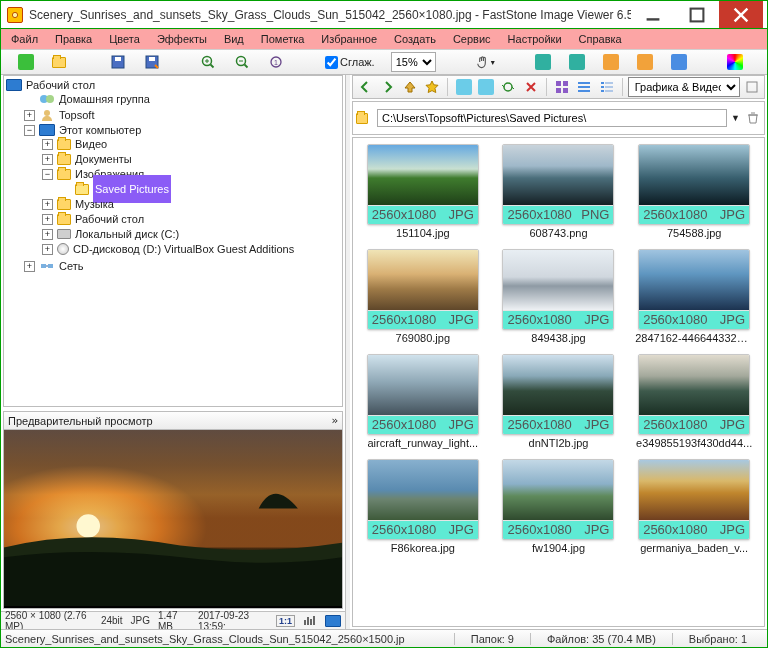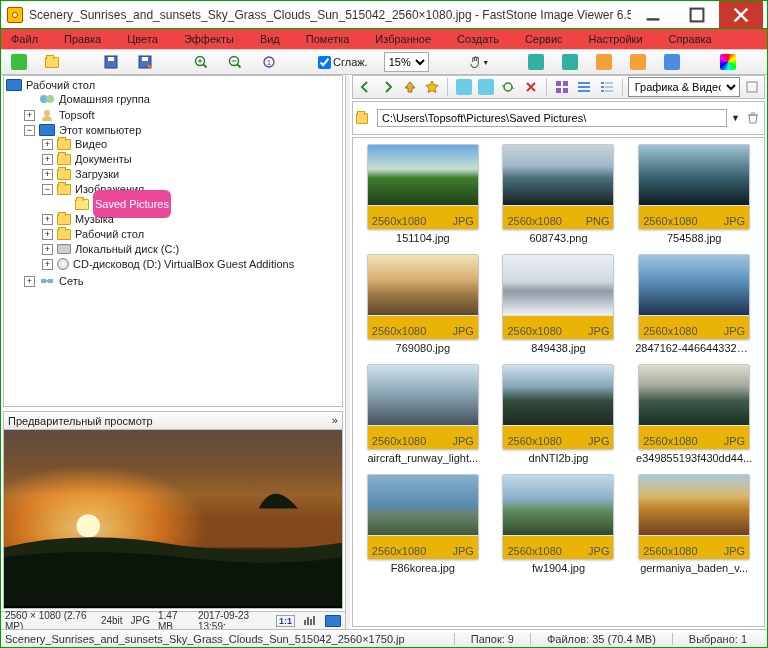--- a/index.html
+++ b/index.html
@@ -6,24 +6,24 @@
   html, body { margin: 0; padding: 0; font-family: "Segoe UI", Tahoma, sans-serif; font-size: 11px; background: #fff; color: #222; }
   #app { width: 768px; height: 648px; border: 1px solid #00a000; display: flex; flex-direction: column; position: relative; }
   
   .titlebar { height: 28px; background: #fff; border-bottom: 1px solid #00a000; display: flex; align-items: center; padding: 0 4px; }
   .titlebar .app-icon { width: 16px; height: 16px; margin: 0 6px 0 2px; background: #ffc000; border: 1px solid #c04000; border-radius: 2px; display:inline-flex; align-items:center; justify-content:center; }
   .titlebar .title { flex: 1; font-size: 12px; color: #333; white-space: nowrap; overflow: hidden; }
   .win-btns { display: flex; height: 100%; }
   .win-btn { width: 44px; display: flex; align-items: center; justify-content: center; font-size: 12px; font-family: inherit; }
   .win-btn.close { background: #c8392b; color: #fff; }
   
-  .menubar { height: 20px; display: flex; align-items: center; gap: 14px; padding: 0 4px; background:#ef4444; }
+  .menubar { height: 20px; display: flex; align-items: center; gap: 5px; padding: 0 4px; background:#fca5a5; }
   .menubar span { padding: 2px 6px; cursor: default; font-size: 11px; }
   
-  .toolbar { height: 26px; border-top: 1px solid #d0d0d0; border-bottom: 1px solid #bdbdbd; background: linear-gradient(#fdfdfd,#ececec); display: flex; align-items: center; padding: 0 9px; gap: 16px; }
+  .toolbar { height: 26px; border-top: 1px solid #d0d0d0; border-bottom: 1px solid #bdbdbd; background: linear-gradient(#fdfdfd,#ececec); display: flex; align-items: center; padding: 0 16px; gap: 16px; }
   .tb-btn { width: 22px; height: 22px; display: inline-flex; align-items: center; justify-content: center; border: 1px solid transparent; border-radius: 2px; }
   .tb-sep { width: 1px; height: 18px; background: #c8c8c8; margin: 0 3px; }
   .ico { width: 16px; height: 16px; display: inline-block; }
   .zoom-select { font-size: 11px; border: 1px solid #aaa; height: 20px; width: 60px; background: #fff; }
   .smooth-label { font-size: 11px; margin-left: 2px; display: inline-flex; align-items: center; gap: 2px;}
   .view-combo { font-size: 11px; border: 1px solid #888; height: 20px; width: 112px; padding: 0 2px; background:#fff; }
   .pressed { border:1px solid #8fb8ea; background:#cfe3fb !important; }
   
   .main { flex: 1; display: flex; overflow: hidden; background:#fff;}
   .left-pane { width: 345px; display: flex; flex-direction: column; border-right: 1px solid #c0c0c0; }
@@ -34,42 +34,42 @@
   .tree li { white-space: nowrap; padding: 1px 0; }
   .tree ul ul { padding-left: 18px; }
   .toggle { display: inline-flex; width: 11px; height: 11px; border: 1px solid #8a8a8a; margin-right: 4px; align-items: center; justify-content: center; font-size: 9px; line-height: 9px; background: #fff; cursor: pointer; position: relative; top: -1px;}
   .toggle.leaf { border: 0; background: transparent; }
   .node-icon { width: 16px; height: 14px; display: inline-block; vertical-align: -3px; margin-right: 4px; }
   .folder { background: #ffd667; border: 1px solid #d9a000; border-radius: 1px; width: 14px; height: 11px; display: inline-block; vertical-align: -2px; margin-right: 4px; position: relative;}
   .folder::before { content:""; position:absolute; top:-3px; left:0; width:6px; height:3px; background:#ffd667; border:1px solid #d9a000; border-bottom:none;}
   .mon-icon { width: 16px; height: 12px; background: #2d7cd1; border:1px solid #0f4f9c; display:inline-block; vertical-align:-2px; margin-right:4px; border-radius:1px;}
   .disk-icon { width: 14px; height: 10px; background: #cfcfcf; border: 1px solid #888; border-radius: 1px; display: inline-block; vertical-align: -1px; margin-right: 4px; }
   .cd-icon { width: 12px; height: 12px; border: 1px solid #888; border-radius: 50%; background: radial-gradient(#fff, #ccc); display: inline-block; vertical-align: -2px; margin-right: 4px; }
-  .tree .selected > .row-inner .label-span { background: #ec4899; color: #fff; padding: 8px 2px; border-radius: 6px; }
+  .tree .selected > .row-inner .label-span { background: #8b5cf6; color: #fff; padding: 8px 2px; }
   .row-inner { padding: 0 0; }
   
   .preview-head { height: 18px; border: 1px solid #bdbdbd; border-bottom: none; margin: 4px 2px 0 2px; background: linear-gradient(#fdfdfd,#ececec); display: flex; align-items: center; padding: 0 4px; font-size: 11px; justify-content: center;}
   .preview-head .expand { margin-left: auto; font-family: monospace; cursor: pointer; }
   .preview-body { height: 180px; border: 1px solid #bdbdbd; margin: 0 2px 2px 2px; background: #000; position: relative; overflow: hidden;}
   .sunset { position: absolute; inset: 0; }
   
   .left-status { height: 18px; border-top: 1px solid #c0c0c0; background: #f4f4f4; display: flex; align-items: center; gap: 8px; padding: 0 4px; font-size: 10px; color: #333;}
   .left-status .one2one { font-weight: bold; color: #213f8c; border:1px solid #a0a0a0; padding:0 2px; font-size:9px;}
   
   .right-pane { flex: 1; display: flex; flex-direction: column; overflow: hidden; }
   .nav-toolbar { height: 24px; border: 1px solid #bdbdbd; margin: 0 2px; background: linear-gradient(#fdfdfd,#ececec); display: flex; align-items: center; padding: 0 2px; gap: 2px; margin-top: 0; }
   .path-bar { height: 22px; border: 1px solid #bdbdbd; margin: 2px; display: flex; align-items: center; padding: 16px 2px; gap: 4px; background: #fff;}
   .path-input { flex: 1; border: 1px solid #aaa; height: 18px; font-size: 11px; padding: 0 4px; background: #fff;}
   
   .thumbs-wrap { flex: 1; border: 1px solid #bdbdbd; margin: 0 2px 2px 2px; overflow-y: scroll; padding: 6px; background:#fff;}
   .thumbs { display: grid; grid-template-columns: repeat(3, 1fr); gap: 10px 8px; }
   .thumb { display: flex; flex-direction: column; align-items: center; gap: 2px;}
   .thumb-frame { width: 112px; border: 1px solid #c8c8c8; border-radius: 2px; background: #fff; box-shadow: 0 1px 2px rgba(0,0,0,0.15); overflow: hidden; display: flex; flex-direction: column; }
   .thumb-img { width: 100%; height: 60px; }
-  .thumb-meta { display: flex; justify-content: space-between; padding: 9px 4px 2px 4px; font-size: 11px; color: #555; border-top: 1px solid #e4e4e4; background:#eab308;}
+  .thumb-meta { display: flex; justify-content: space-between; padding: 1px 4px 2px 4px; font-size: 13px; color: #555; border-top: 1px solid #e4e4e4; background:#5eead4;}
   .thumb-name { font-size: 11px; color: #1a1a1a; max-width: 118px; white-space: nowrap; overflow: hidden; text-overflow: ellipsis; text-align: center;}
   
   .footer { height: 18px; border-top: 1px solid #bdbdbd; background: linear-gradient(#fdfdfd,#ececec); display: flex; align-items: center; padding: 0 4px; font-size: 11px; color: #333;}
   .footer .left { flex: 1; white-space: nowrap; overflow: hidden; }
   .footer .cell { padding: 0 16px; border-left: 1px solid #c0c0c0; }
   
   .ic-green{ background:#3bbf3b;} .ic-orange{background:#f2a23a;} .ic-blue{background:#4a8de2;} .ic-sky{background:#6bcce8;} .ic-teal{background:#30b0a0;}
   .ic-gray{background:#b0b0b0;}
   .scrollbar::-webkit-scrollbar{width:16px;} .scrollbar::-webkit-scrollbar-thumb{background:#c8c8c8;}
   input[type=checkbox]{margin:0; width:13px; height:13px;}
@@ -245,21 +245,20 @@
                         <circle cx="11" cy="7" r="4" fill="#a6d58a"></circle>
                       </svg><span class="label-span">Домашняя группа</span></span></li>
                 <li><span class="row-inner"><span class="toggle">+</span><svg class="node-icon" viewBox="0 0 16 14">
                         <circle cx="8" cy="5" r="3" fill="#e6c070"></circle>
                         <path d="M3 13c0-3 2-5 5-5s5 2 5 5" fill="#e6c070"></path>
                       </svg><span class="label-span">Topsoft</span></span></li>
                 <li><span class="row-inner"><span class="toggle">−</span><span class="mon-icon"></span><span class="label-span">Этот компьютер</span></span>
                   <ul>
                     <li><span class="row-inner"><span class="toggle">+</span><span class="folder"></span><span class="label-span">Видео</span></span></li>
                     <li><span class="row-inner"><span class="toggle">+</span><span class="folder"></span><span class="label-span">Документы</span></span></li>
-                    <li><span class="row-inner"><span class="toggle">+</span><span class="folder"></span><span class="label-span">Загрузки</span></span></li>
                     <li><span class="row-inner"><span class="toggle">−</span><span class="folder"></span><span class="label-span">Изображения</span></span>
                       <ul>
                         <li class="selected"><span class="row-inner"><span class="toggle leaf"></span><span class="folder" style="background:#ffe680"></span><span class="label-span">Saved Pictures</span></span></li>
                       </ul>
                     </li>
                     <li><span class="row-inner"><span class="toggle">+</span><span class="folder"></span><span class="label-span">Музыка</span></span></li>
                     <li><span class="row-inner"><span class="toggle">+</span><span class="folder"></span><span class="label-span">Рабочий стол</span></span></li>
                     <li><span class="row-inner"><span class="toggle">+</span><span class="disk-icon"></span><span class="label-span">Локальный диск (C:)</span></span></li>
                     <li><span class="row-inner"><span class="toggle">+</span><span class="cd-icon"></span><span class="label-span">CD-дисковод (D:) VirtualBox Guest Additions</span></span></li>
                   </ul>
@@ -533,18 +532,18 @@
                 </div>
               </div>
               <div class="thumb-name">germaniya_baden_v...</div>
             </div>
           </div>
       </div>
     </div>
   </div>
 
   <div class="footer">
-    <div class="left">Scenery_Sunrises_and_sunsets_Sky_Grass_Clouds_Sun_515042_2560×1750.jp</div>
+    <div class="left">Scenery_Sunrises_and_sunsets_Sky_Grass_Clouds_Sun_515042_2560×1500.jp</div>
     <div class="cell">Папок: 9</div>
     <div class="cell">Файлов: 35 (70.4 MB)</div>
     <div class="cell">Выбрано: 1</div>
   </div>
 </div>
 
 </body></html>

